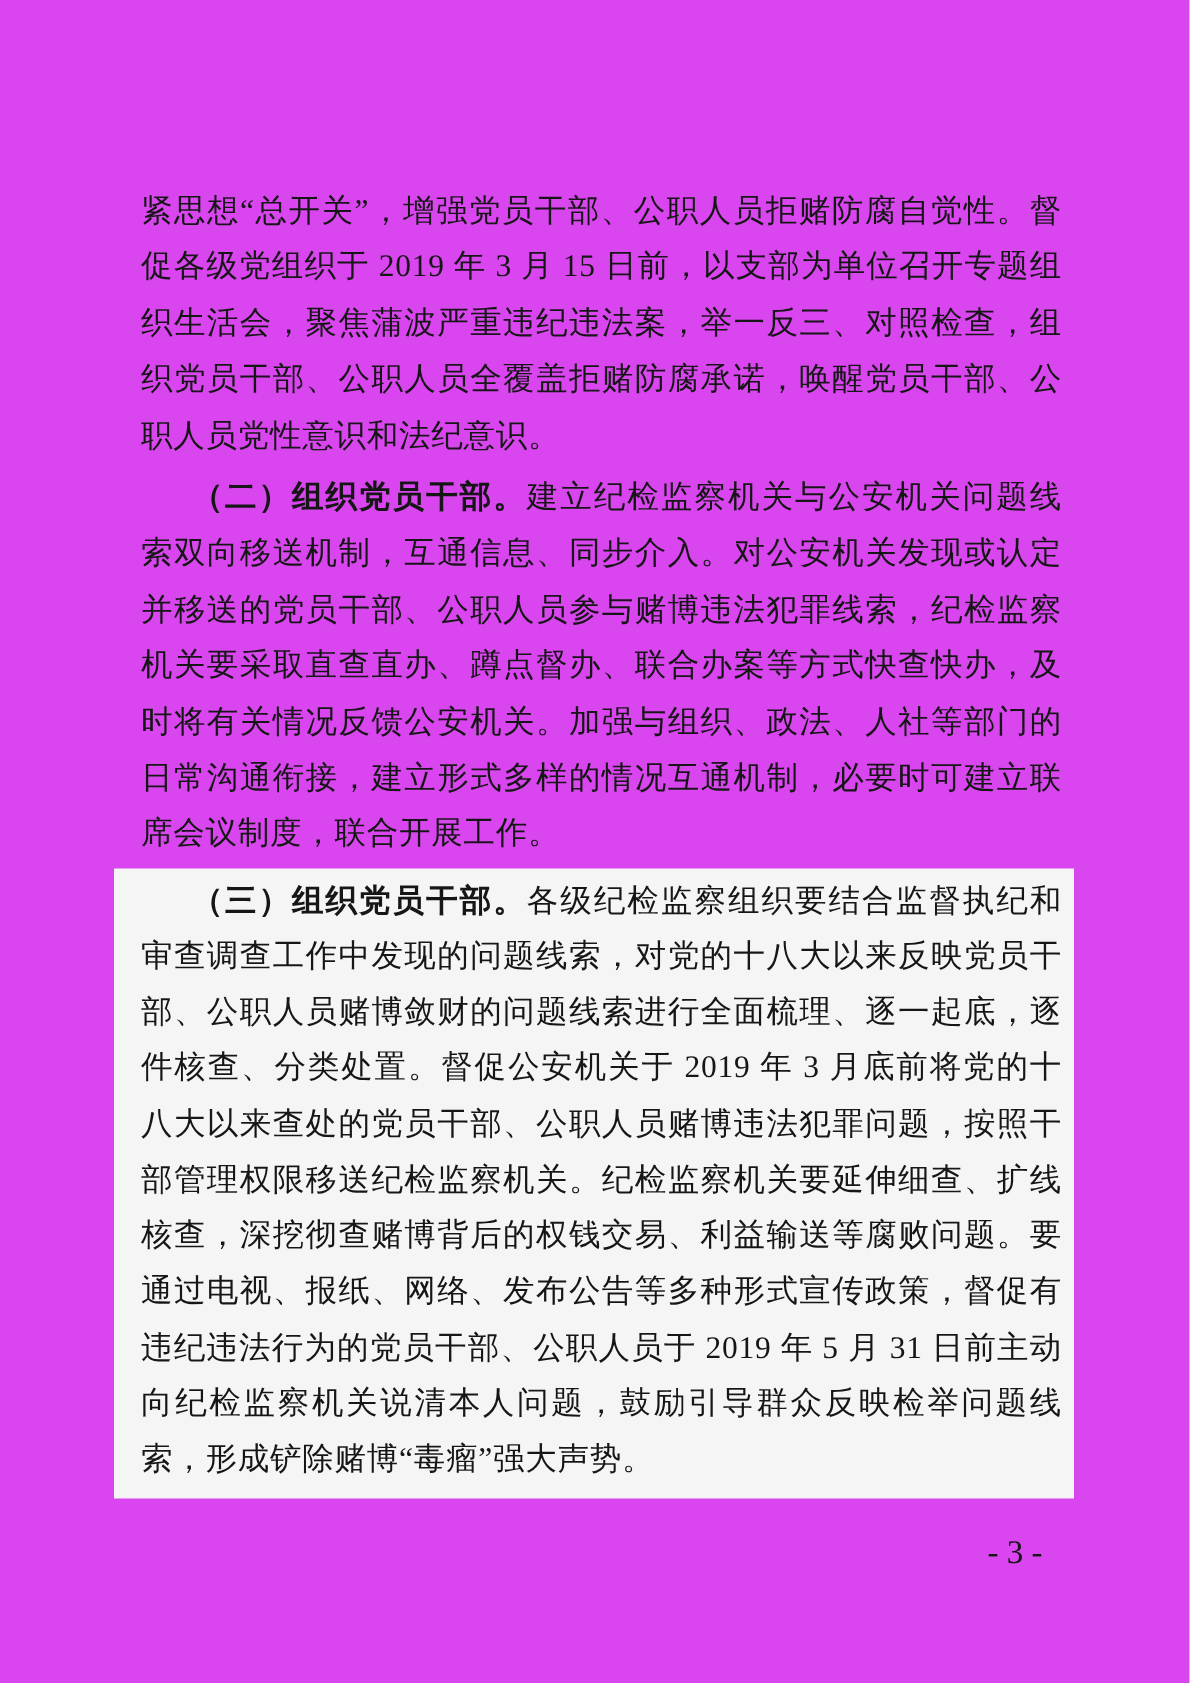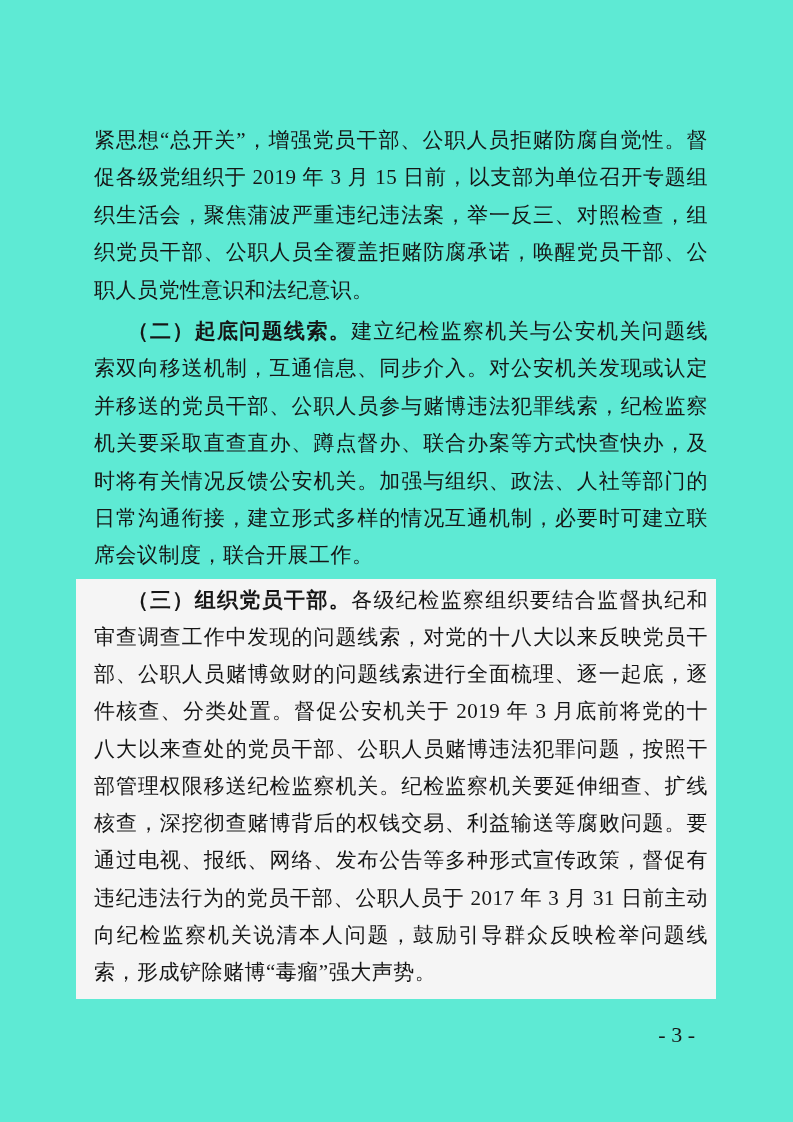--- a/index.html
+++ b/index.html
@@ -4,21 +4,21 @@
 <style>
   html, body {
     margin: 0;
     padding: 0;
     background: #ffffff;
   }
   .page {
     position: relative;
     width: 793px;
     height: 1122px;
-    background: #5eead4;
+    background: #d946ef;
     overflow: hidden;
     font-family: "Liberation Serif", "DejaVu Serif", serif;
     color: #161616;
   }
   .doc-body {
     position: absolute;
     left: 94px;
     top: 122px;
     width: 614px;
     font-size: 21px;
@@ -64,24 +64,24 @@
 
 <div class="page">
 
   <div class="doc-body">
 
     <p class="para">
       <span>紧思想“总开关”，增强党员干部、公职人员拒赌防腐自觉性。督促各级党组织于 2019 年 3 月 15 日前，以支部为单位召开专题组织生活会，聚焦蒲波严重违纪违法案，举一反三、对照检查，组织党员干部、公职人员全覆盖拒赌防腐承诺，唤醒党员干部、公职人员党性意识和法纪意识。</span>
     </p>
 
     <p class="para indent">
-      <span class="lead">（二）起底问题线索。</span><span>建立纪检监察机关与公安机关问题线索双向移送机制，互通信息、同步介入。对公安机关发现或认定并移送的党员干部、公职人员参与赌博违法犯罪线索，纪检监察机关要采取直查直办、蹲点督办、联合办案等方式快查快办，及时将有关情况反馈公安机关。加强与组织、政法、人社等部门的日常沟通衔接，建立形式多样的情况互通机制，必要时可建立联席会议制度，联合开展工作。</span>
+      <span class="lead">（二）组织党员干部。</span><span>建立纪检监察机关与公安机关问题线索双向移送机制，互通信息、同步介入。对公安机关发现或认定并移送的党员干部、公职人员参与赌博违法犯罪线索，纪检监察机关要采取直查直办、蹲点督办、联合办案等方式快查快办，及时将有关情况反馈公安机关。加强与组织、政法、人社等部门的日常沟通衔接，建立形式多样的情况互通机制，必要时可建立联席会议制度，联合开展工作。</span>
     </p>
 
     <p class="para indent highlight">
-      <span class="lead">（三）组织党员干部。</span><span>各级纪检监察组织要结合监督执纪和审查调查工作中发现的问题线索，对党的十八大以来反映党员干部、公职人员赌博敛财的问题线索进行全面梳理、逐一起底，逐件核查、分类处置。督促公安机关于 2019 年 3 月底前将党的十八大以来查处的党员干部、公职人员赌博违法犯罪问题，按照干部管理权限移送纪检监察机关。纪检监察机关要延伸细查、扩线核查，深挖彻查赌博背后的权钱交易、利益输送等腐败问题。要通过电视、报纸、网络、发布公告等多种形式宣传政策，督促有违纪违法行为的党员干部、公职人员于 2017 年 3 月 31 日前主动向纪检监察机关说清本人问题，鼓励引导群众反映检举问题线索，形成铲除赌博“毒瘤”强大声势。</span>
+      <span class="lead">（三）组织党员干部。</span><span>各级纪检监察组织要结合监督执纪和审查调查工作中发现的问题线索，对党的十八大以来反映党员干部、公职人员赌博敛财的问题线索进行全面梳理、逐一起底，逐件核查、分类处置。督促公安机关于 2019 年 3 月底前将党的十八大以来查处的党员干部、公职人员赌博违法犯罪问题，按照干部管理权限移送纪检监察机关。纪检监察机关要延伸细查、扩线核查，深挖彻查赌博背后的权钱交易、利益输送等腐败问题。要通过电视、报纸、网络、发布公告等多种形式宣传政策，督促有违纪违法行为的党员干部、公职人员于 2019 年 5 月 31 日前主动向纪检监察机关说清本人问题，鼓励引导群众反映检举问题线索，形成铲除赌博“毒瘤”强大声势。</span>
     </p>
 
   </div>
 
   <div class="page-number">- 3 -</div>
 
 </div>
 
 </body></html>

